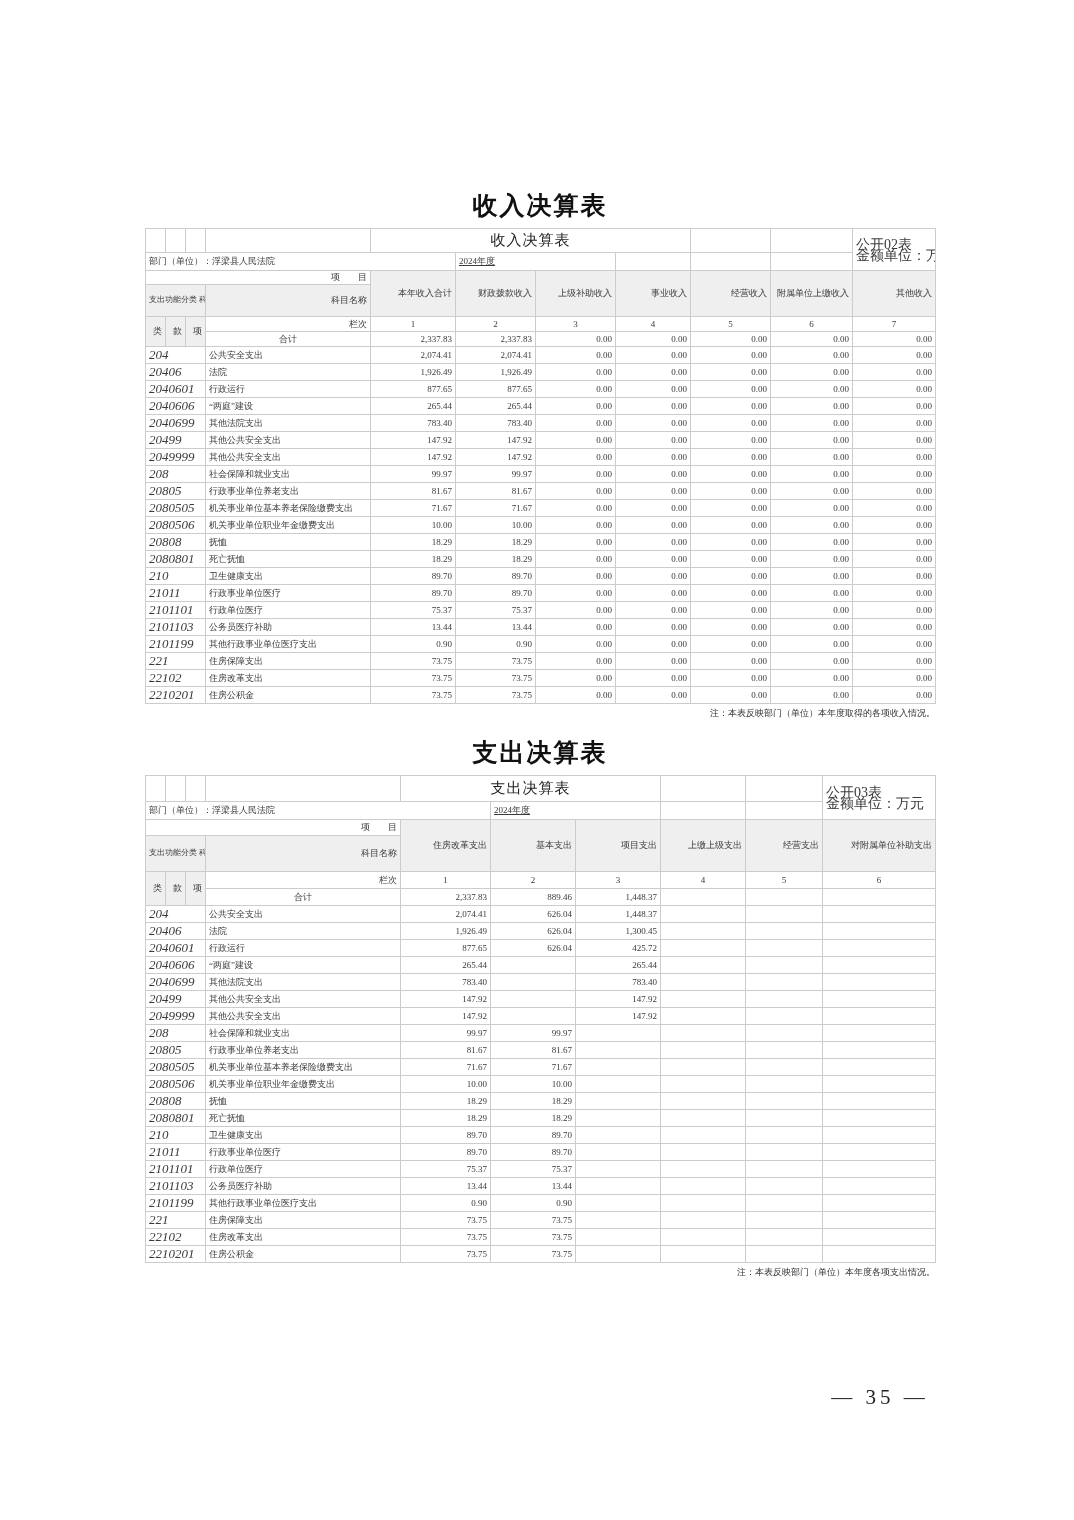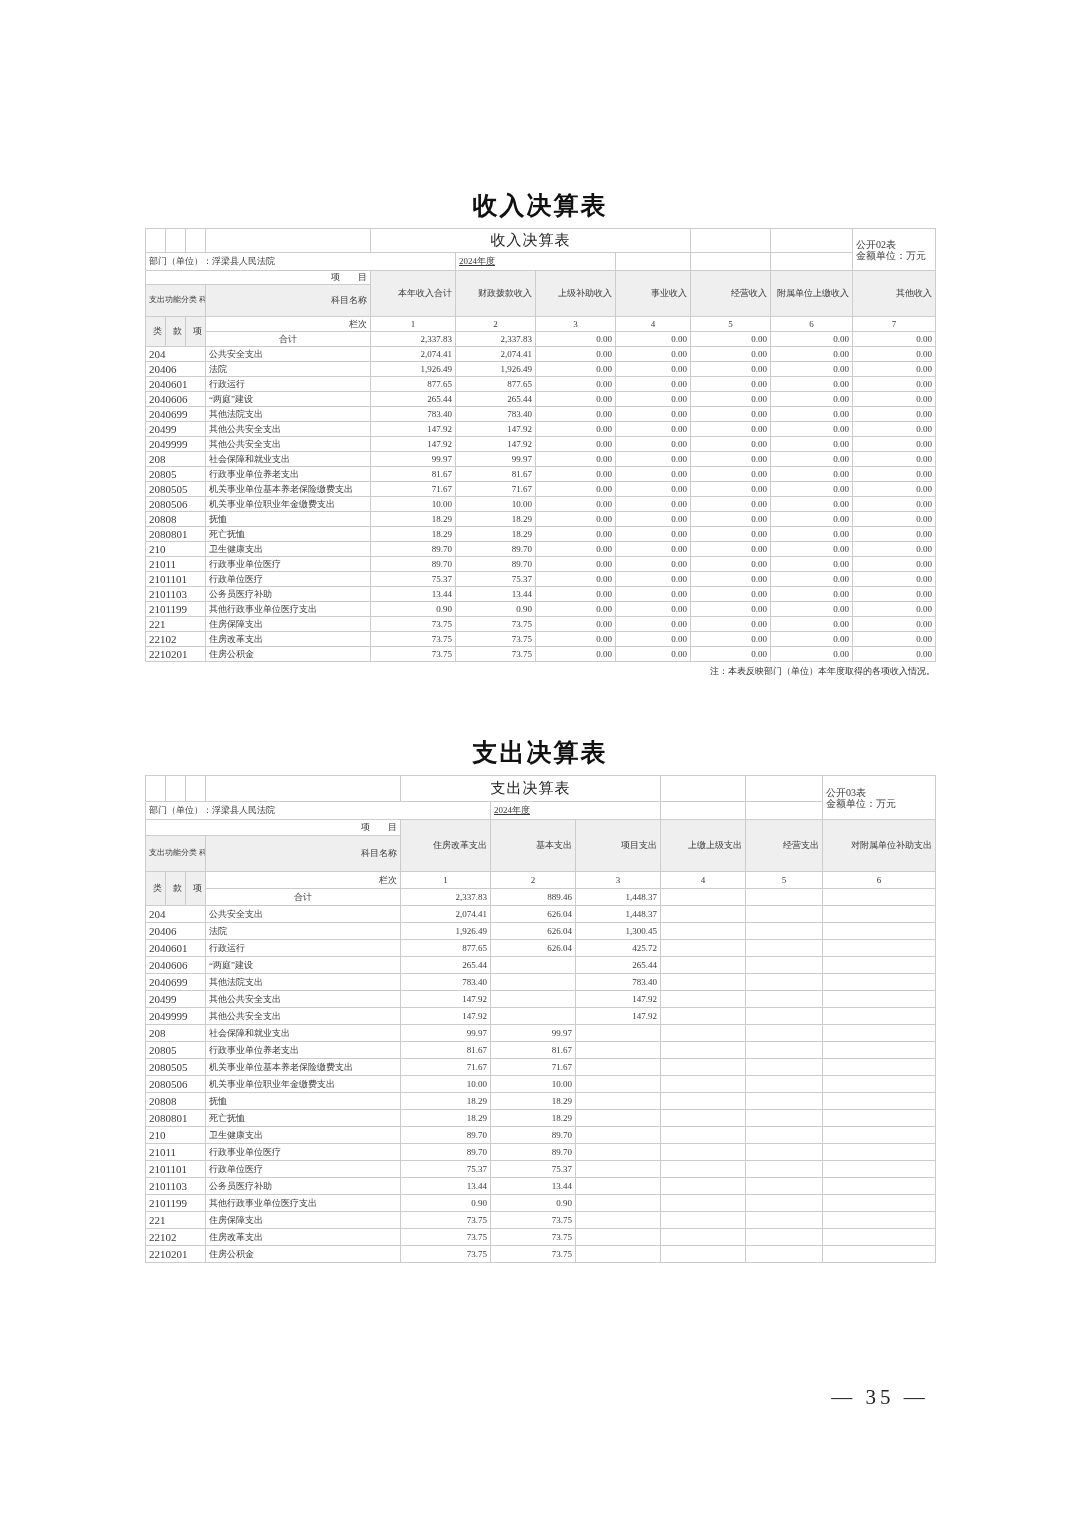--- a/index.html
+++ b/index.html
@@ -30,29 +30,29 @@
   td.code, td.name { background:#f3f3f3; }
   td.num { background:#ffffff; text-align:right; padding-right:6px; }
 
   .inner-title {
     font-family:"Liberation Sans", sans-serif;
     font-size:15px; font-weight:bold; text-align:center; color:#222;
     letter-spacing:1px;
   }
   .dept-cell { text-align:left; font-size:9px; }
   .year-cell { text-align:left; font-size:9px;text-decoration:underline; }
-  .info-cell { vertical-align:bottom; text-align:left; font-size:10px; line-height:11px; }
+  .info-cell { vertical-align:bottom; text-align:left; font-size:14px; line-height:11px; }
   .item-hdr { text-align:center; }
   .code-hdr { font-size:8px; line-height:1.3; text-align:center; white-space:pre-line; }
   .name-hdr, .col-hdr { text-align:center; }
   .lkx { text-align:center; }
   .lanci { text-align:center; }
   .colnum { text-align:center; background:#f3f3f3; }
   .total-lbl { text-align:center; background:#f3f3f3; }
-  td.code { font-size:11px; }
+  td.code { font-size:13px;font-style:italic; }
 
   
   .t-income tr.r-ttl   > * { height:23px; }
   .t-income tr.r-dept  > * { height:17px; }
   .t-income tr.r-item  > * { height:13px; }
   .t-income tr.r-code  > * { height:31px; }
   .t-income tr.r-lanci > * { height:14px; }
   .t-income tr.r-total > * { height:14px; }
   .t-income tbody td { height:14px; }
   
@@ -667,16 +667,17 @@
             <td class="name">住房公积金</td>
             <td class="num">73.75</td>
             <td class="num">73.75</td>
             <td class="num"></td>
             <td class="num"></td>
             <td class="num"></td>
             <td class="num"></td>
           </tr>
         </tbody>
     </table>
+    <div class="note">注：本表反映部门（单位）本年度各项支出情况。</div>
   </section>
 
   <div class="page-number">— 35 —</div>
 </div>
 
 </body></html>

